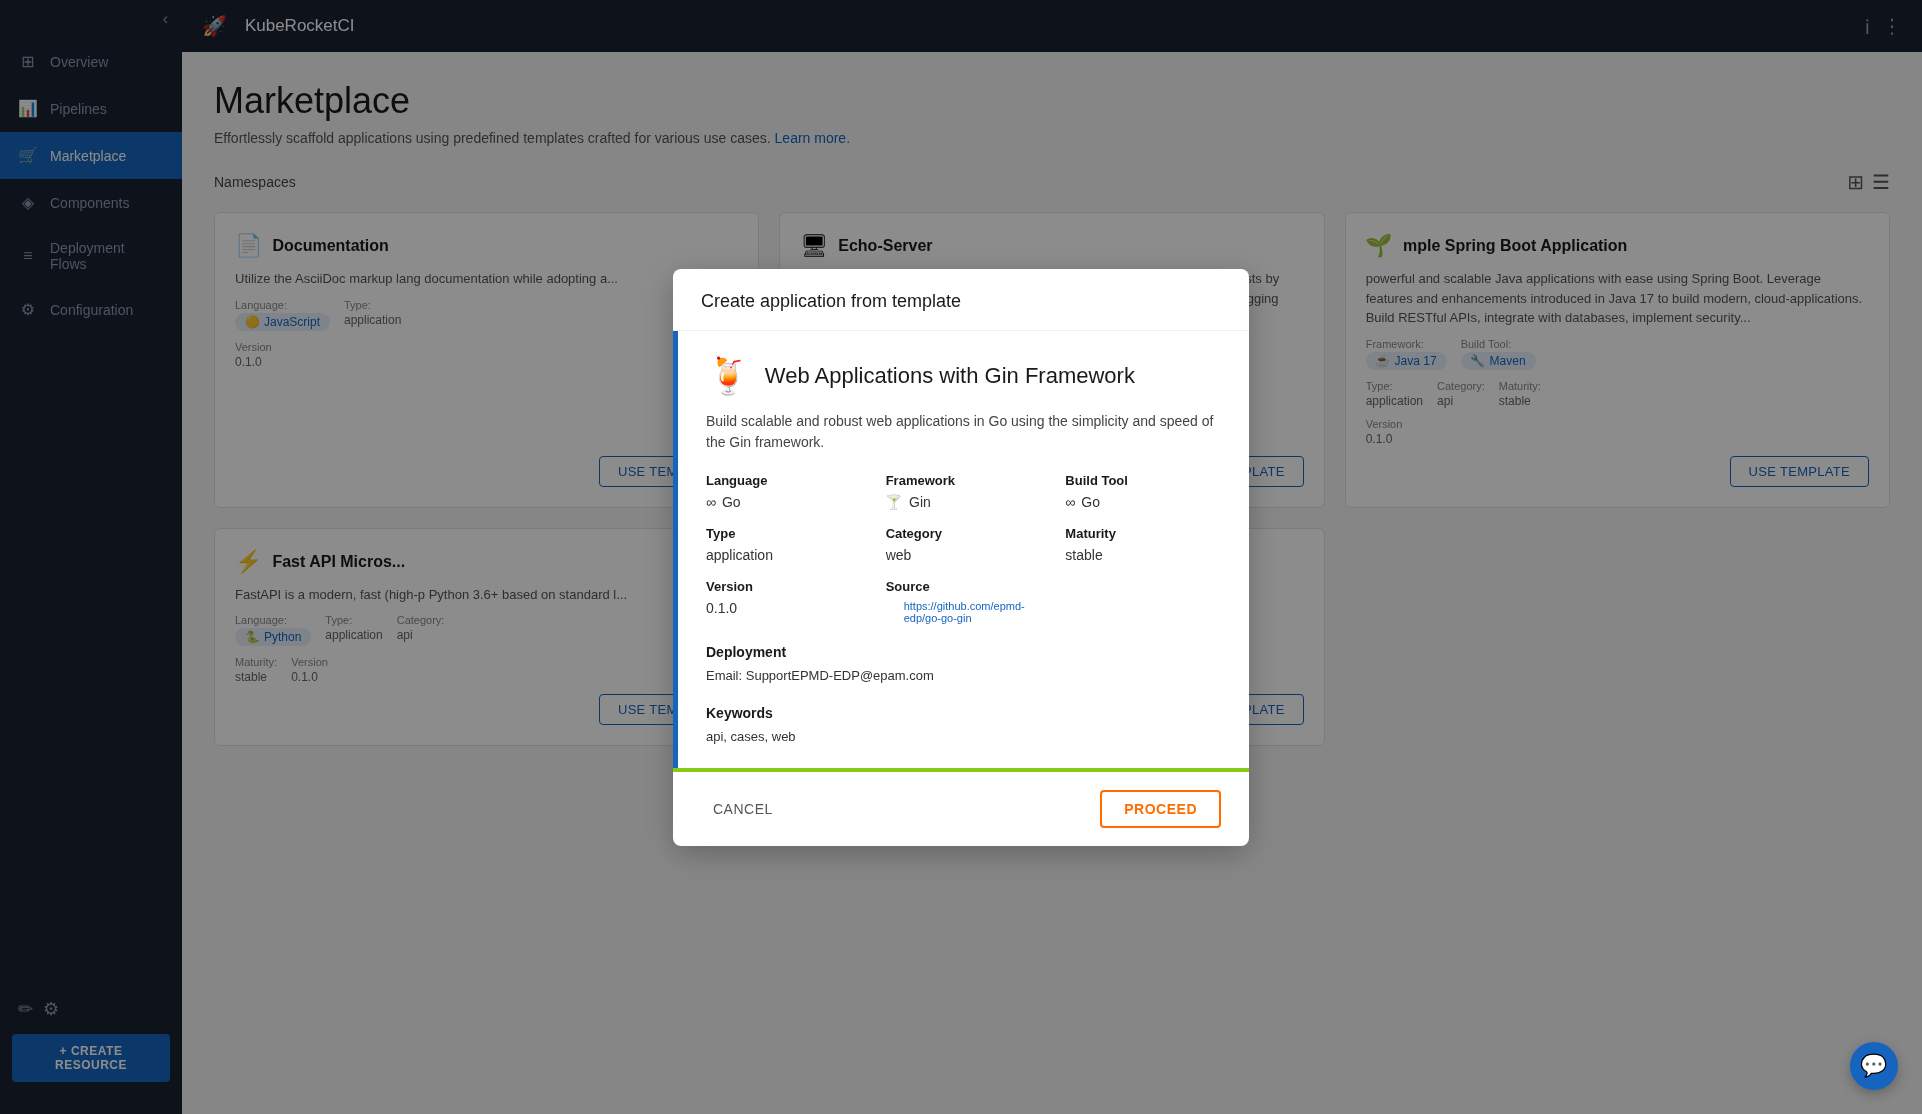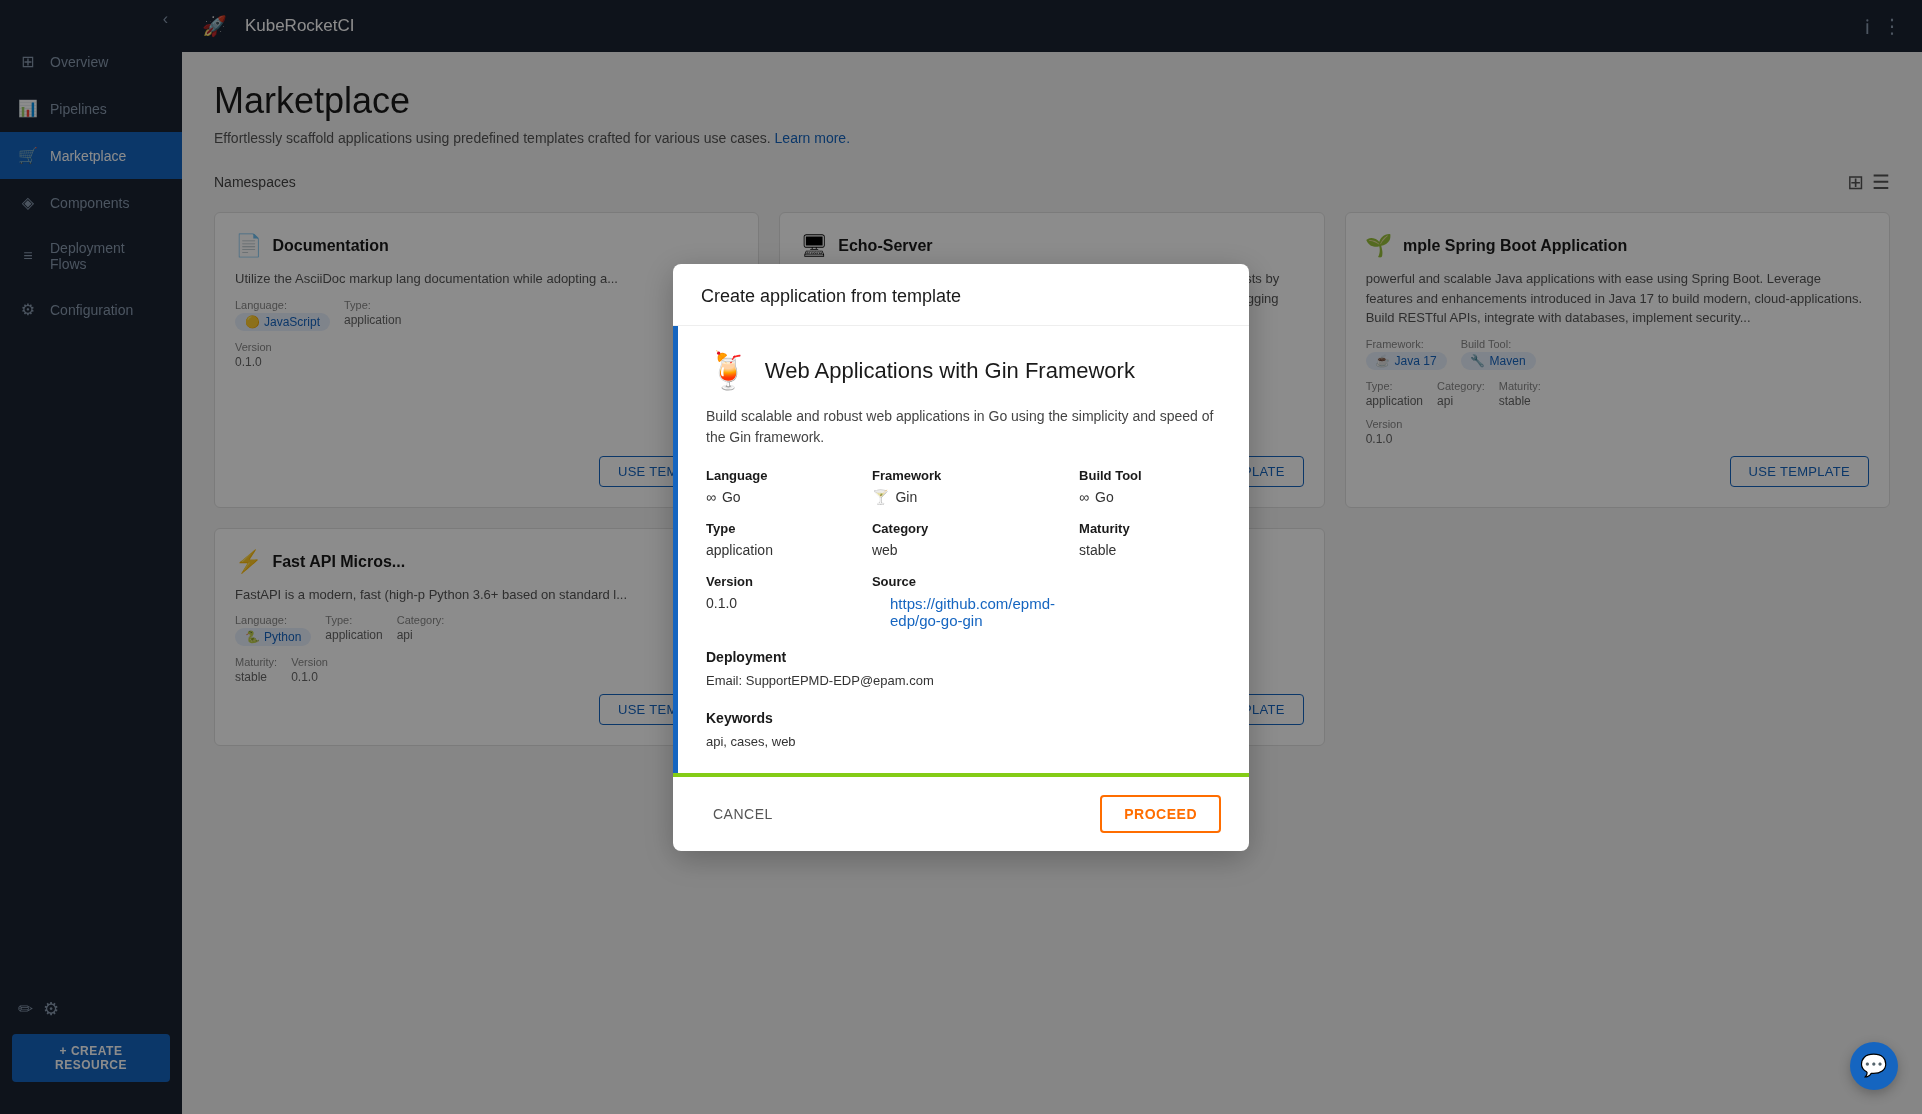--- a/index.html
+++ b/index.html
@@ -213,21 +213,21 @@
       margin-bottom: 6px;
     }
     .modal-field .field-value {
       font-size: 14px;
       color: #333;
       display: flex;
       align-items: center;
       gap: 6px;
     }
     .modal-field .field-value .icon { font-size: 14px; }
-    .modal-field .field-link { color: #1565c0; font-size: 15px; text-decoration: none; margin-left: 18px; }
+    .modal-field .field-link { color: #1565c0; font-size: 11px; text-decoration: none; margin-left: 18px; }
     .modal-section-title {
       font-size: 14px;
       font-weight: 600;
       color: #1a1a1a;
       margin-bottom: 8px;
     }
     .modal-maintainer { font-size: 13px; color: #333; margin-bottom: 4px; }
     .modal-keywords { font-size: 13px; color: #333; }
     .modal-footer {
       padding: 18px 28px;

